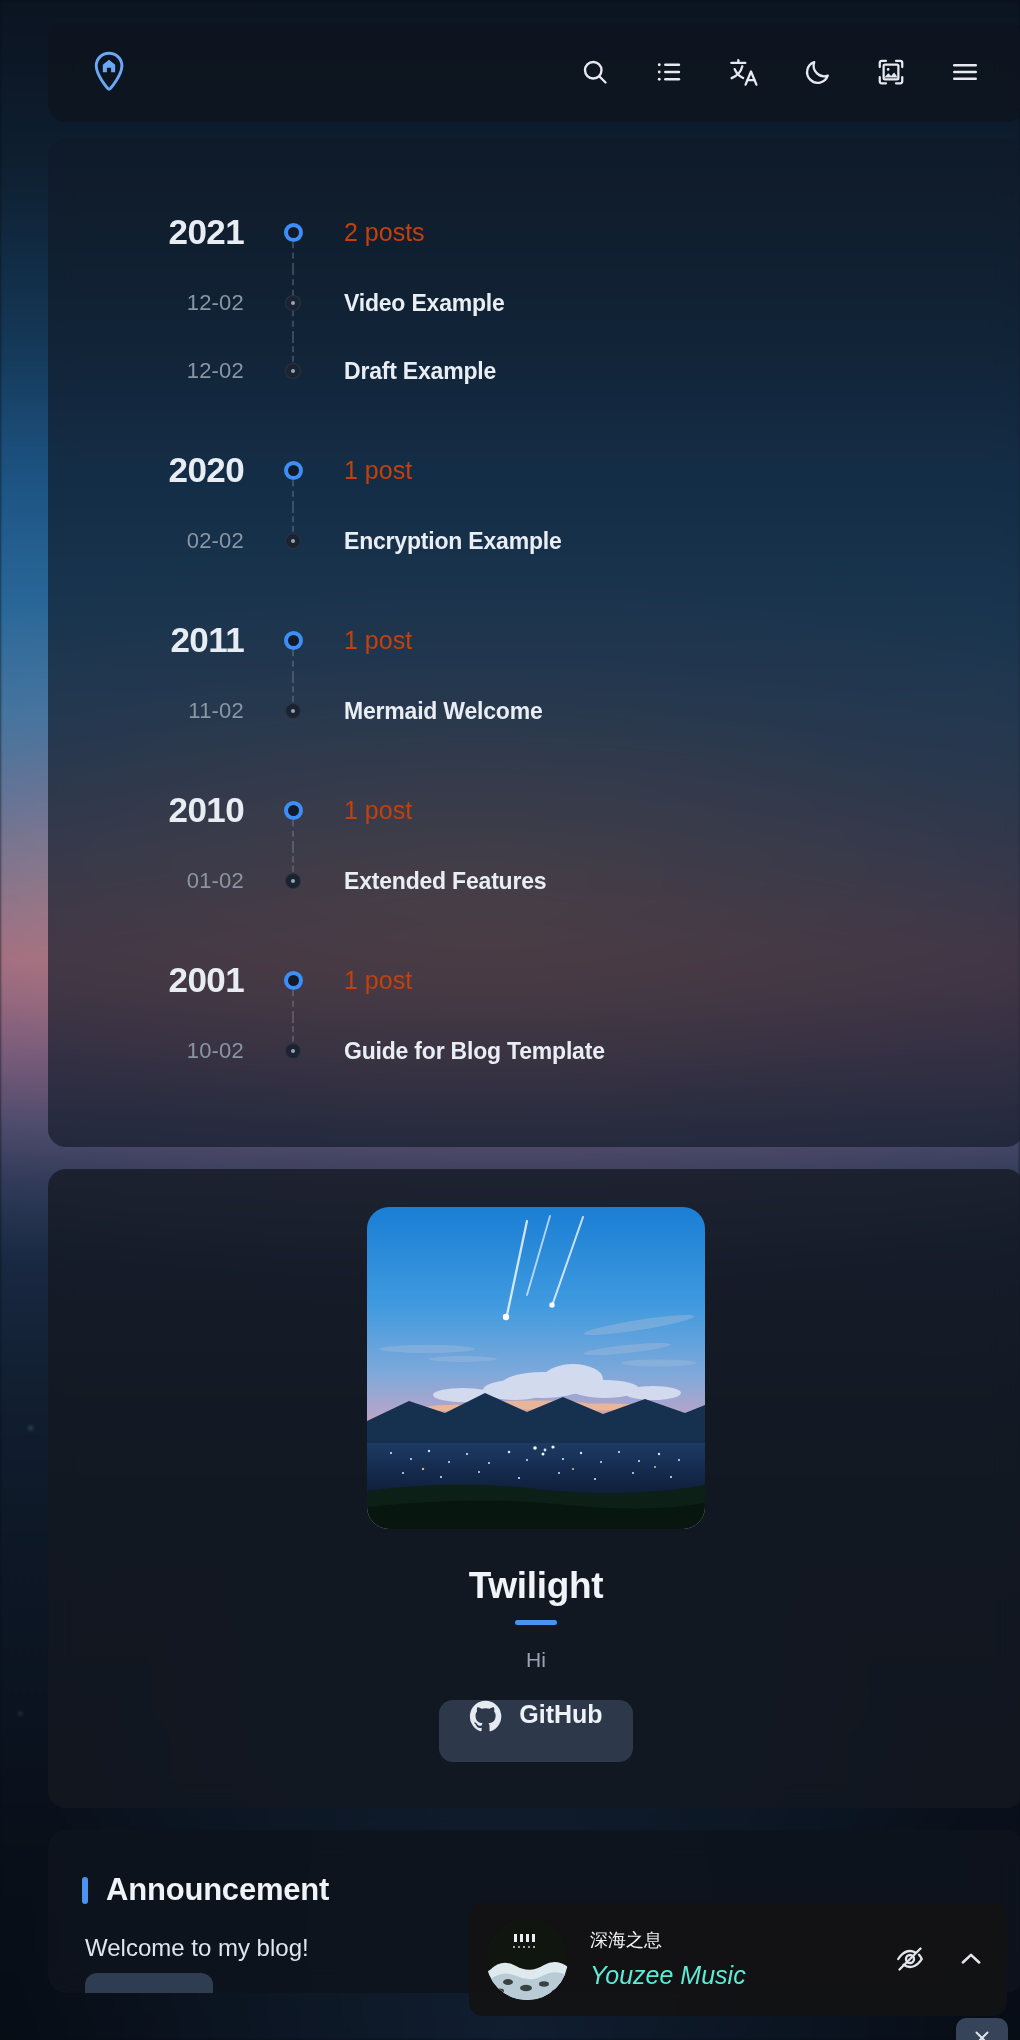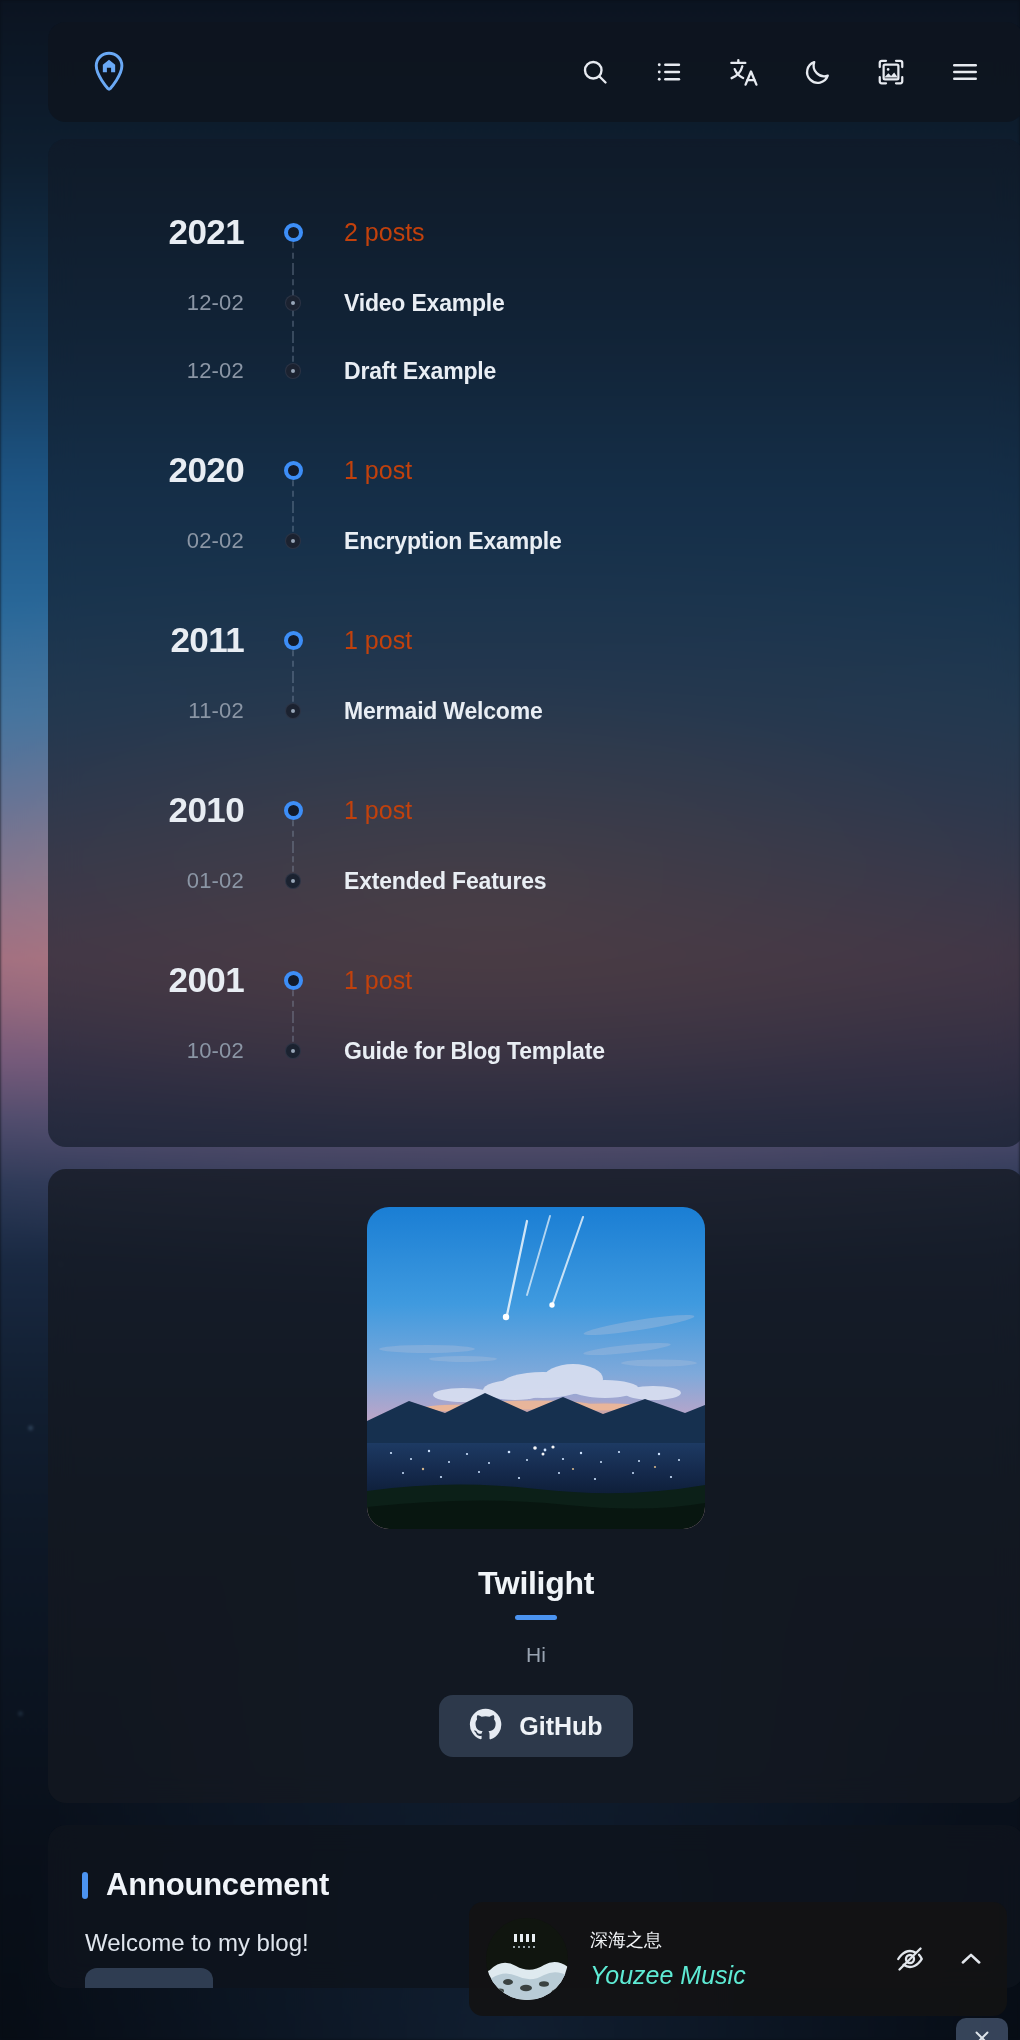--- a/index.html
+++ b/index.html
@@ -206,21 +206,21 @@
     align-items: center;
   }
   #avatar {
     width: 338px; height: 322px;
     border-radius: 22px;
     overflow: hidden;
     display: block;
   }
   #profile-name {
     margin-top: 36px;
-    font-size: 32px;
+    font-size: 37px;
     font-weight: 700;
     color: #f0f4f8;
     letter-spacing: -.3px;
   }
   #name-underline {
     margin-top: 13px;
     width: 42px; height: 5px;
     border-radius: 3px;
     background: #4b93f0;
   }
@@ -229,21 +229,20 @@
     font-size: 21px;
     color: #99a3b1;
   }
   #github-button {
     margin-top: 28px;
     height: 62px;
     padding: 0 30px;
     border-radius: 14px;
     background: rgba(56, 70, 92, .72);
     display: flex;
-    align-items: center;
     gap: 17px;
     cursor: pointer;
   }
   #github-label {
     font-size: 25px;
     font-weight: 700;
     color: #eef2f7;
   }
 
   

